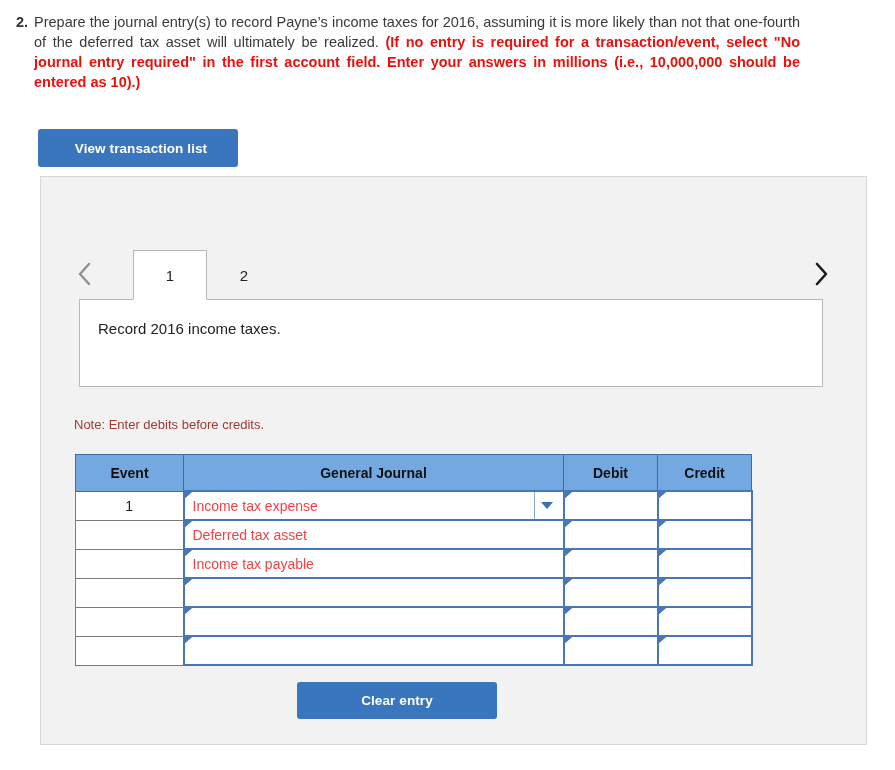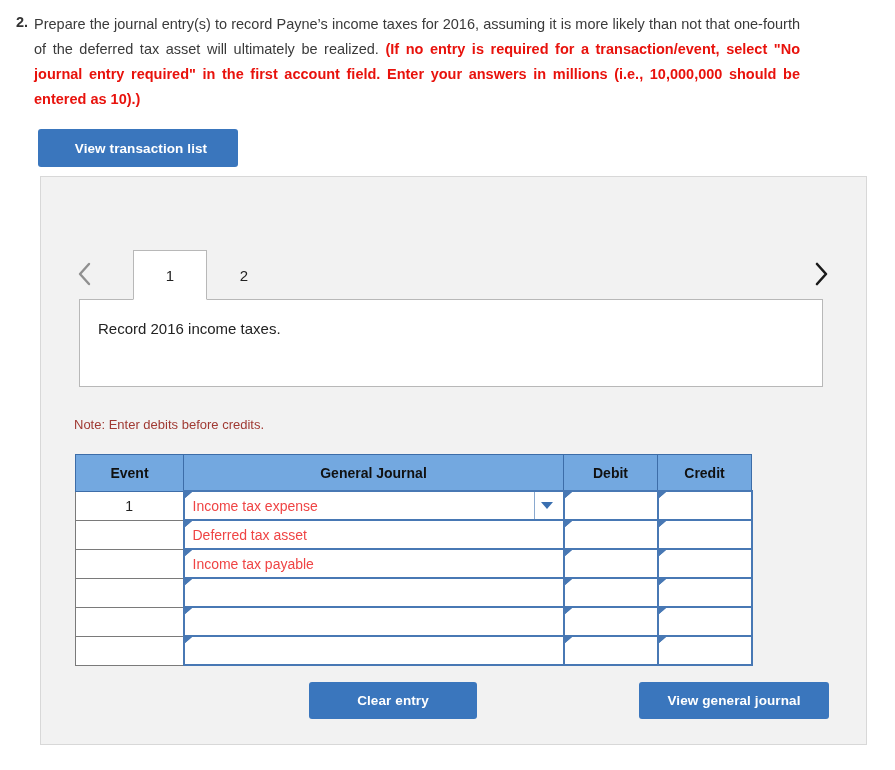--- a/index.html
+++ b/index.html
@@ -32,21 +32,21 @@
     padding-right: 6px;
     font-size: 14.5px;
     font-weight: bold;
     color: #333333;
     line-height: 20px;
   }
   .q-text {
     flex: 1 1 auto;
     font-size: 14.5px;
     color: #3a3a3a;
-    line-height: 25px;
+    line-height: 20px;
     text-align: justify;
     text-justify: inter-word;
   }
   .q-text .emph {
     color: #e8120c;
     font-weight: bold;
   }
 
   
   .btn {
@@ -271,23 +271,22 @@
     position: absolute;
     left: 34px;
     top: 505px;
     width: 172px;
     height: 37px;
   }
   #clear-entry {
     position: absolute;
     left: 256px;
     top: 505px;
-    width: 168px;
+    width: 200px;
     height: 37px;
-    margin-left: 12px;
   }
   #view-general-journal {
     position: absolute;
     left: 598px;
     top: 505px;
     width: 190px;
     height: 37px;
   }
 </style>
 </head>
@@ -443,16 +442,15 @@
           <td class="cell-input">
             <span class="caret"></span>
             <span class="cell-val"></span>
           </td>
         </tr>
 
       </tbody>
     </table>
 
     <button class="btn" id="clear-entry">Clear entry</button>
-    <button class="btn" id="view-general-journal">View general journal</button>
 
   </div>
 </div>
 
 </body></html>

